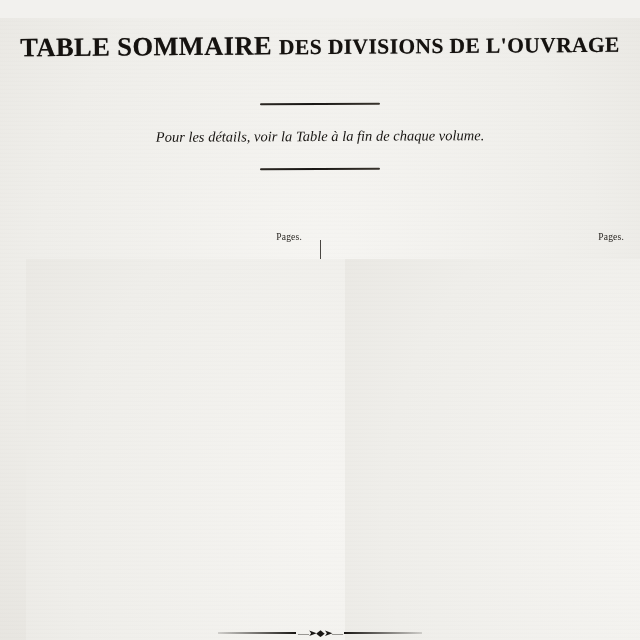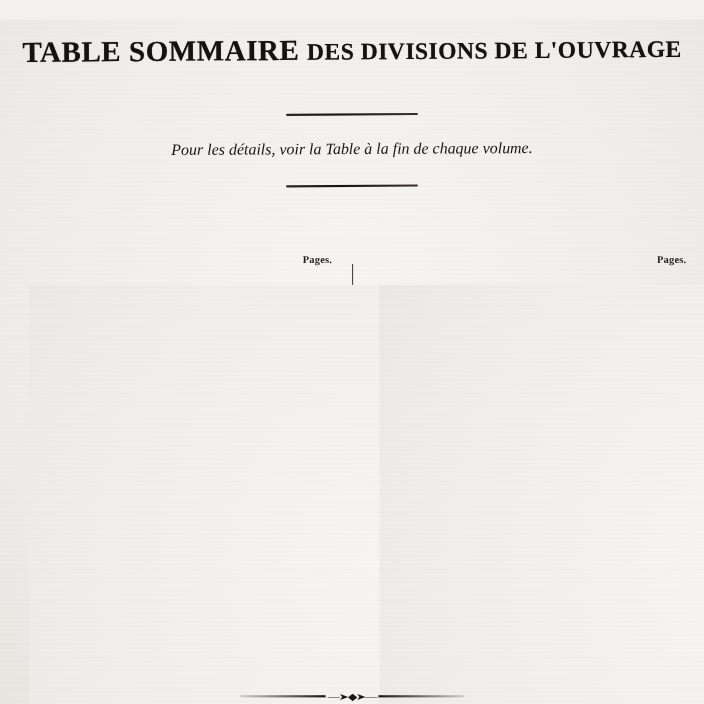--- a/index.html
+++ b/index.html
@@ -87,21 +87,21 @@
     left: 320px;
     top: 222px;
     width: 1px;
     height: 355px;
     background: linear-gradient(180deg, #2a2622 0%, #4b463f 55%, #8d877d 100%);
     opacity: 0.85;
   }
 
   .pages-head {
     font-size: 9.5px;
-    font-weight: bold;
+    font-weight: normal;
     text-align: right;
     letter-spacing: 0.2px;
     color: #201d19;
     margin-bottom: 16px;
     padding-right: 4px;
   }
 
   
   .entry {
     display: flex;

